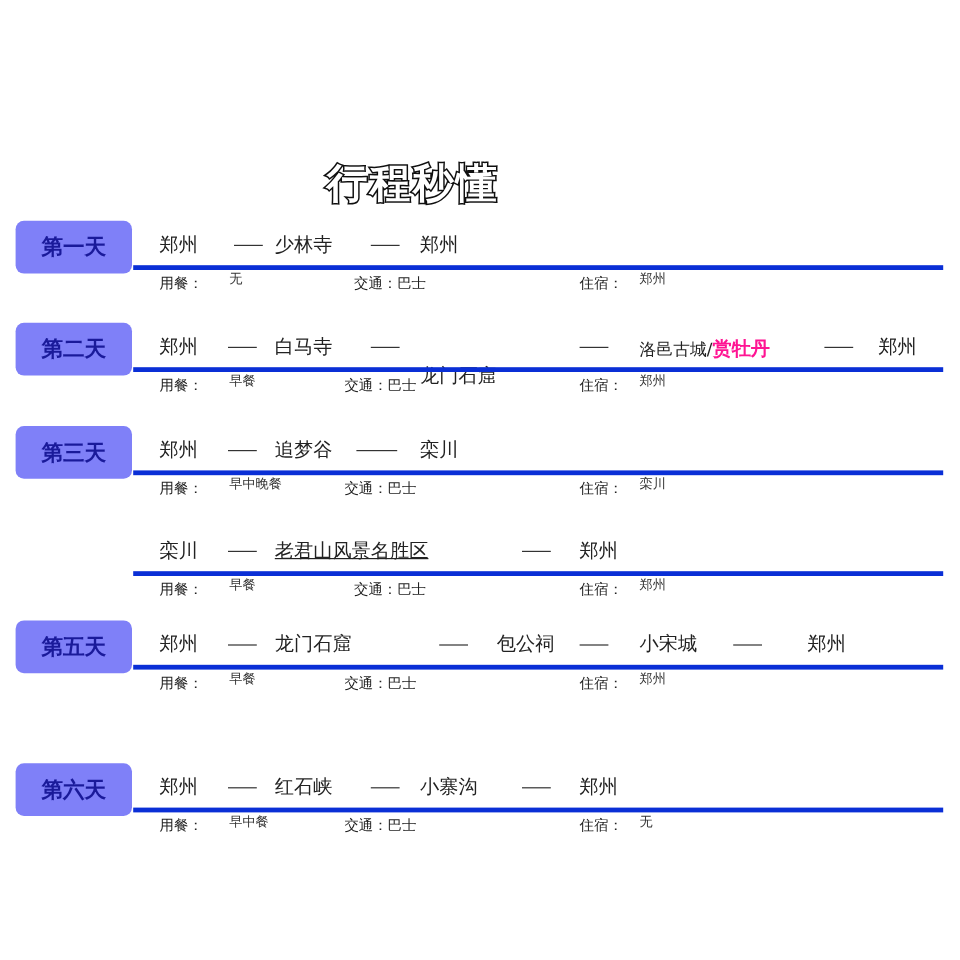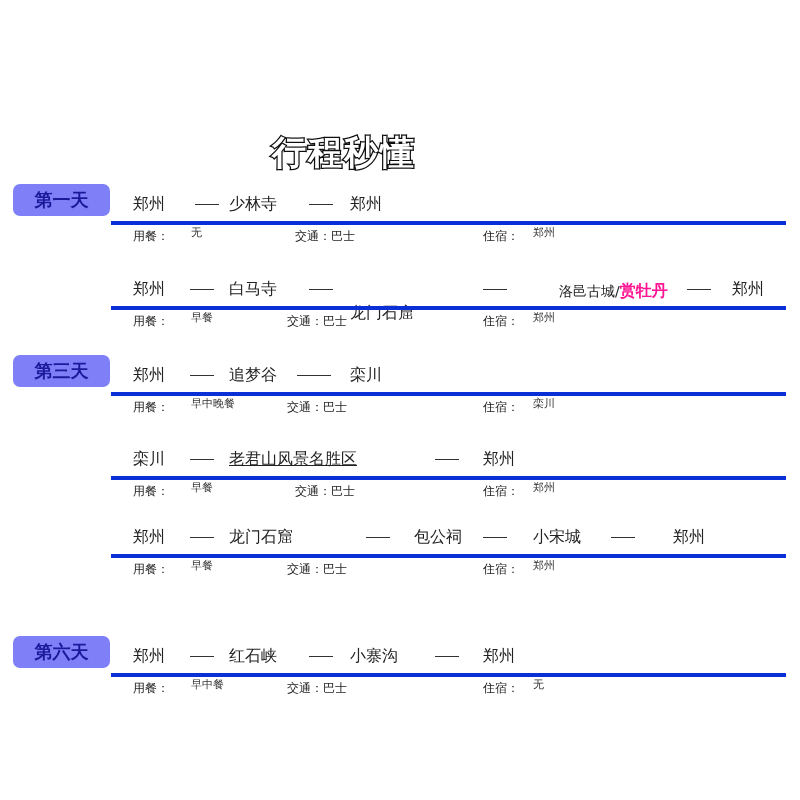--- a/index.html
+++ b/index.html
@@ -3,21 +3,21 @@
 <meta charset="utf-8">
 <style>
   html, body { margin:0; padding:0; background:#ffffff; }
   body { width:800px; height:800px; position:relative; overflow:hidden;
          font-family:"DejaVu Sans", "Liberation Sans", sans-serif; color:#222; }
   .title { position:absolute; left:0; width:688px; top:130px; text-align:center;
            font-size:34px; font-weight:bold; letter-spacing:2px; color:#ffffff;
            -webkit-text-stroke:2.5px #111; paint-order:stroke fill;
            text-shadow: 0 0 1px #000; }
   .day { position:absolute; left:0; width:800px; height:70px; }
-  .badge { position:absolute; left:13px; top:0; width:97px; height:32px;
+  .badge { position:absolute; left:13px; top:0; width:97px; height:44px;
            background:#7f80f8; border-radius:7px;
            display:flex; align-items:center; justify-content:center;
            font-size:18px; font-weight:bold; color:#1a1a9a; }
   .stop { position:absolute; top:10px; font-size:16px; color:#222; white-space:nowrap; }
   .stop .hl { color:#ff1493; font-weight:bold; }
   .dash { position:absolute; top:20px; height:1px; width:24px; background:#333; }
   .rule { position:absolute; left:111px; top:37px; width:675px; height:4px; background:#0a2fd6; }
   .meta { position:absolute; top:44px; font-size:12px; color:#222; white-space:nowrap; }
   .metaval { position:absolute; top:41px; font-size:11px; color:#333; white-space:nowrap; }
 </style>
@@ -36,27 +36,28 @@
   <div class="rule"></div>
   <span class="meta" style="left:133px;">用餐：</span>
   <span class="metaval" style="left:191px;">无</span>
   <span class="meta" style="left:295px;">交通：</span>
   <span class="meta" style="left:331px;">巴士</span>
   <span class="meta" style="left:483px;">住宿：</span>
   <span class="metaval" style="left:533px;">郑州</span>
 </div>
 
 <div class="day" style="top:269px;">
+  <div class="badge">第二天</div>
   <span class="stop" style="left:133px;">郑州</span>
   <span class="dash" style="left:190px;"></span>
   <span class="stop" style="left:229px;text-align:right;">白马寺</span>
   <span class="dash" style="left:309px;"></span>
   <span class="stop" style="left:350px;margin-top:24px;">龙门石窟</span>
   <span class="dash" style="left:483px;"></span>
-  <span class="stop" style="left:559px; font-size:14px; top:12px;"><span>洛邑古城/</span><span class="hl" style="font-size:16px;">赏牡丹</span></span>
+  <span class="stop" style="left:533px; font-size:14px; top:12px;"><span>洛邑古城/</span><span class="hl" style="font-size:16px;">赏牡丹</span></span>
   <span class="dash" style="left:687px;"></span>
   <span class="stop" style="left:732px;">郑州</span>
   <div class="rule"></div>
   <span class="meta" style="left:133px;">用餐：</span>
   <span class="metaval" style="left:191px;">早餐</span>
   <span class="meta" style="left:287px;">交通：</span>
   <span class="meta" style="left:323px;">巴士</span>
   <span class="meta" style="left:483px;">住宿：</span>
   <span class="metaval" style="left:533px;">郑州</span>
 </div>
@@ -86,20 +87,21 @@
   <div class="rule"></div>
   <span class="meta" style="left:133px;">用餐：</span>
   <span class="metaval" style="left:191px;">早餐</span>
   <span class="meta" style="left:295px;">交通：</span>
   <span class="meta" style="left:331px;">巴士</span>
   <span class="meta" style="left:483px;">住宿：</span>
   <span class="metaval" style="left:533px;">郑州</span>
 </div>
 
 <div class="day" style="top:517px;">
+  <div class="badge">第五天</div>
   <span class="stop" style="left:133px;">郑州</span>
   <span class="dash" style="left:190px;"></span>
   <span class="stop" style="left:229px;">龙门石窟</span>
   <span class="dash" style="left:366px;"></span>
   <span class="stop" style="left:414px;">包公祠</span>
   <span class="dash" style="left:483px;"></span>
   <span class="stop" style="left:533px;">小宋城</span>
   <span class="dash" style="left:611px;"></span>
   <span class="stop" style="left:673px;">郑州</span>
   <div class="rule"></div>

